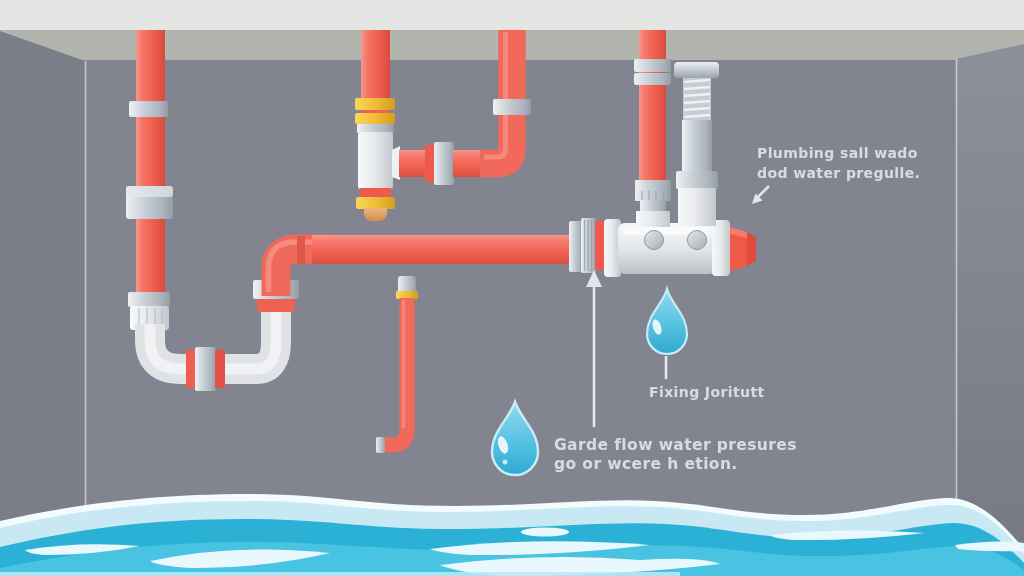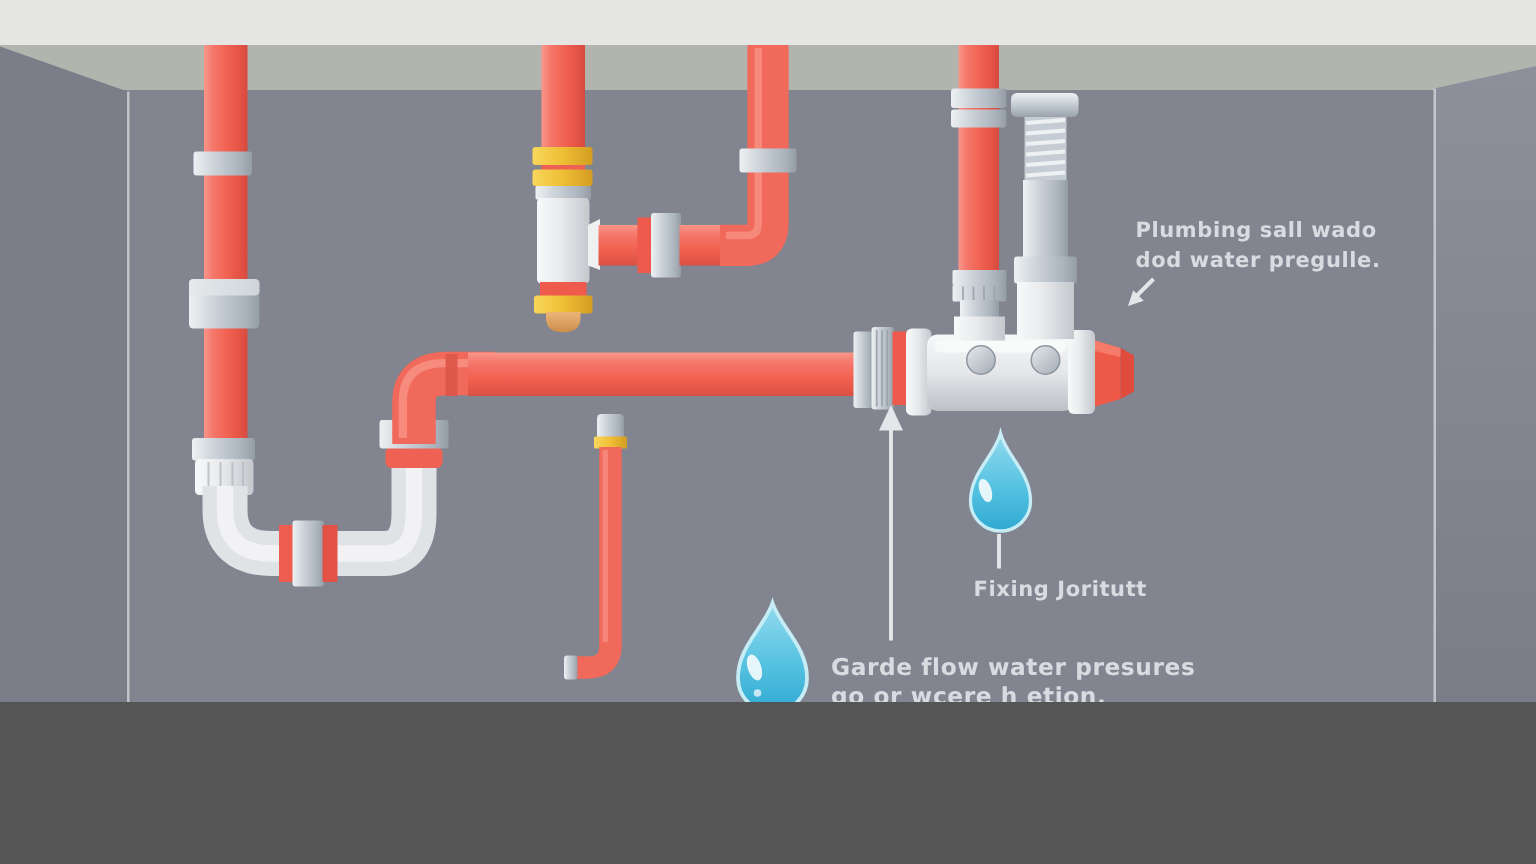--- a/index.html
+++ b/index.html
@@ -1,18 +1,18 @@
 <!DOCTYPE html>
 <html><head>
 <meta charset="utf-8">
 <style>
   html,body{margin:0;padding:0;background:#555;}
   .stage{
     position:relative;
-    width:1024px;height:468px;
+    width:1024px;height:576px;
     overflow:hidden;
     font-family:"DejaVu Sans","Liberation Sans",sans-serif;
   }
   .stage svg{display:block;}
   text{
     font-family:"DejaVu Sans","Liberation Sans",sans-serif;
     font-weight:700;
     fill:#dfe3e7;
     opacity:.93;
     letter-spacing:.4px;

